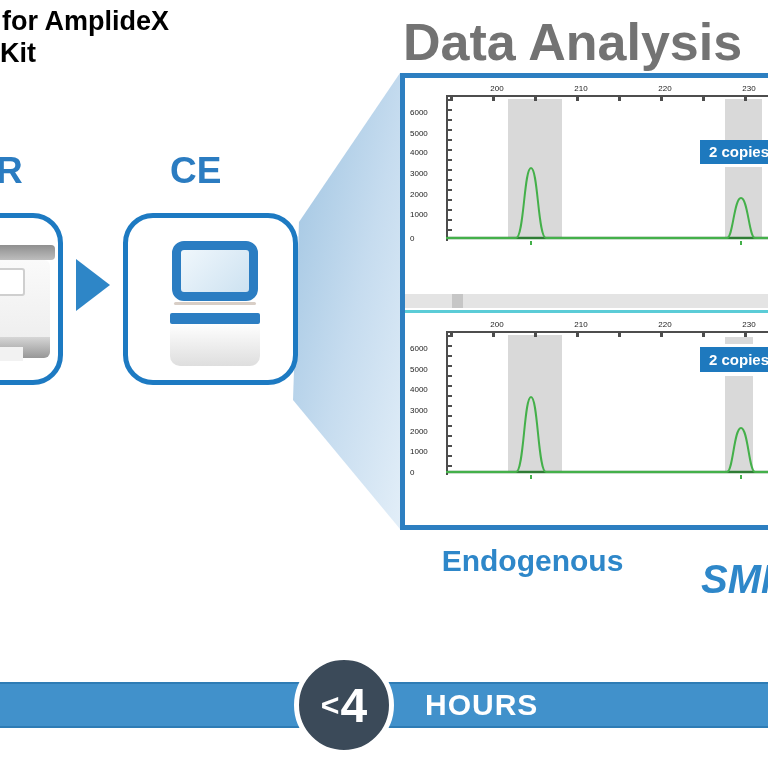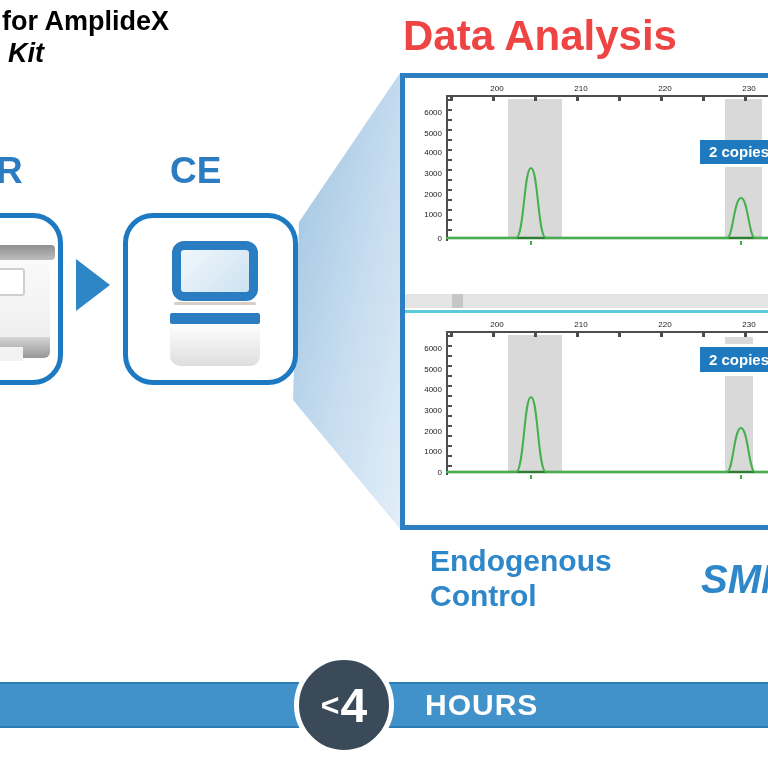--- a/index.html
+++ b/index.html
@@ -6,21 +6,21 @@
   body{
     width:768px;height:768px;overflow:hidden;position:relative;
     background:#ffffff;
     font-family:"Liberation Sans","DejaVu Sans",sans-serif;
   }
   .abs{position:absolute;}
 
   
   .hdr{color:#000000;font-size:27px;font-weight:600;letter-spacing:0;}
   #hdr1{left:2px;top:6px;}
-  #hdr2{left:8px;top:38px;font-style:italic;}
+  #hdr2{left:0px;top:38px;}
 
   
   .step-label{color:#2b7cc1;font-size:37px;font-weight:700;}
   #pcr-label{left:-4px;top:150px;}
   #ce-label{left:170px;top:150px;}
 
   .inst-box{border:5px solid #1d7ac2;border-radius:30px;background:#ffffff;box-sizing:border-box;}
   #pcr-box{left:-70px;top:213px;width:133px;height:172px;}
   #ce-box{left:123px;top:213px;width:175px;height:172px;z-index:3;}
 
@@ -41,43 +41,43 @@
     box-sizing:border-box;background:linear-gradient(135deg,#f0f7fc 0%,#cde2f1 100%);}
   #ce-screen-shadow{left:46px;top:84px;width:82px;height:3px;background:#d8cec6;border-radius:2px;}
   #ce-bar{left:42px;top:95px;width:90px;height:11px;background:#2b7dc2;border-radius:2px;}
   #ce-body{left:42px;top:106px;width:90px;height:42px;background:linear-gradient(180deg,#fefefe,#dedede);
     border-radius:0 0 10px 10px;}
 
   
   #funnel{left:280px;top:60px;width:130px;height:480px;z-index:1;}
 
   
-  #da-title{left:403px;top:12px;font-size:42px;font-weight:700;color:#ef4444;z-index:4;}
+  #da-title{left:403px;top:12px;font-size:52px;font-weight:700;color:#737373;z-index:4;}
   #panel{left:400px;top:73px;width:380px;height:457px;border:5px solid #2d7fc1;background:#ffffff;
     box-sizing:border-box;z-index:2;}
 
   .axis{background:#4d4d4d;z-index:5;}
   .tickrow{background:repeating-linear-gradient(90deg,#4d4d4d 0 3px,transparent 3px 42px);z-index:5;}
   .tickcol{background:repeating-linear-gradient(180deg,#4d4d4d 0 2px,transparent 2px 10px);z-index:5;}
 
   .band{background:#d9d9d9;z-index:4;}
   .xl{width:28px;text-align:center;font-size:8px;color:#222;z-index:6;}
-  .yl{width:32px;text-align:right;font-size:8px;color:#222;z-index:6;}
+  .yl{width:32px;font-size:8px;color:#222;z-index:6;}
 
   .badge{width:92px;height:24px;background:#1e79be;color:#ffffff;font-size:15px;font-weight:700;
     line-height:24px;padding-left:9px;box-sizing:border-box;z-index:7;}
 
   .trace{z-index:6;}
 
   #sep-strip{left:405px;top:294px;width:363px;height:14px;background:#e4e4e4;z-index:4;}
   #sep-thumb{left:452px;top:294px;width:11px;height:14px;background:#c6c6c6;z-index:5;}
   #sep-cyan{left:405px;top:310px;width:363px;height:3px;background:#5bccd7;z-index:5;}
 
   
-  #cap-endo{left:430px;top:543px;width:205px;color:#2e87c9;
+  #cap-endo{left:430px;top:543px;width:205px;text-align:center;color:#2e87c9;
     font-size:30px;font-weight:700;line-height:35px;}
   #cap-smn{left:701px;top:557px;color:#2e87c9;font-size:40px;font-weight:700;font-style:italic;}
 
   
   #time-bar{left:0;top:682px;width:768px;height:46px;background:#4191cb;
     box-shadow:inset 0 2px 0 #2e7cb5, inset 0 -2px 0 #2e7cb5;z-index:1;}
   #time-circle{left:294px;top:655px;width:100px;height:100px;border-radius:50%;
     background:#3b4a59;border:5px solid #ffffff;box-sizing:border-box;z-index:2;
     display:flex;align-items:center;justify-content:center;color:#ffffff;}
   #time-lt{font-size:32px;font-weight:700;margin-right:1px;}
@@ -183,21 +183,20 @@
 <svg class="abs trace" style="left:446px;top:330px;" width="324" height="152" viewBox="0 0 324 152">
   <path d="M0,142 H324" stroke="#2f7d35" stroke-width="2.5" fill="none"></path>
   <path d="M0,142 H70 C78,142 78,67 85,67 C92,67 92,142 100,142 H281 C287,142 288,98 295,98 C302,98 303,142 309,142 H324" stroke="#44b04a" stroke-width="2" fill="none"></path>
   <path d="M85,145 V149 M295,145 V149" stroke="#44b04a" stroke-width="2" fill="none"></path>
 </svg>
 
 <div class="abs badge" style="left:700px;top:347px;height:25px;line-height:25px;">2 copies</div>
 
 <div class="abs" id="cap-endo">
   <div>Endogenous</div>
-  <div>Control</div>
 </div>
 <div class="abs" id="cap-smn">SMN</div>
 
 <div class="abs" id="time-bar"></div>
 <div class="abs" id="time-circle">
   <span id="time-lt">&lt;</span>
   <span id="time-num">4</span>
 </div>
 <div class="abs" id="time-unit">HOURS</div>
 

